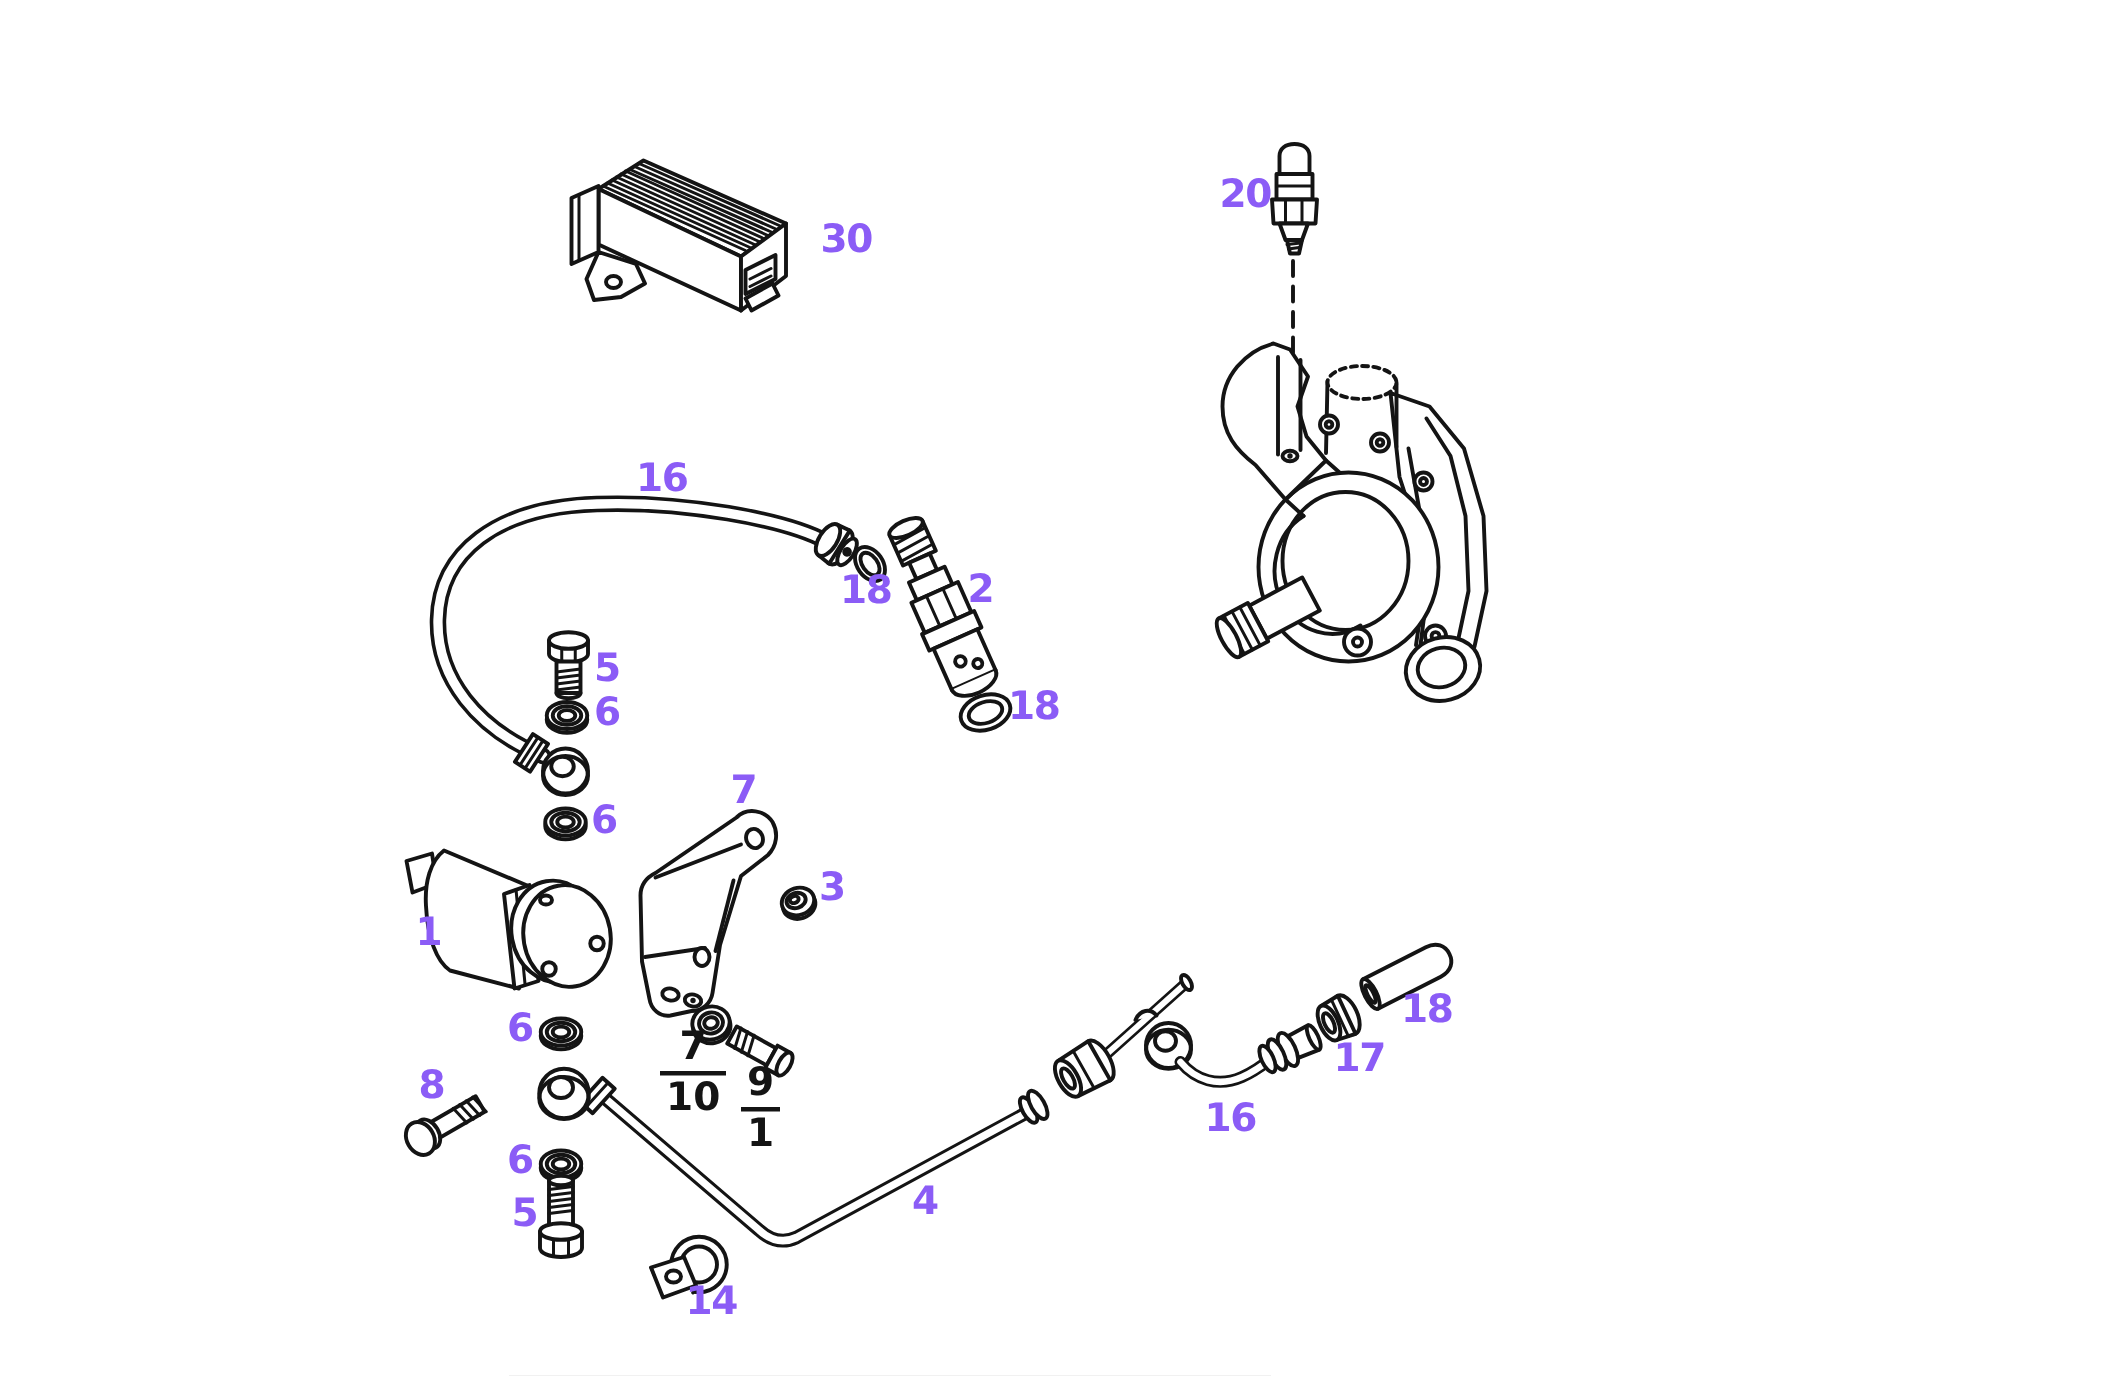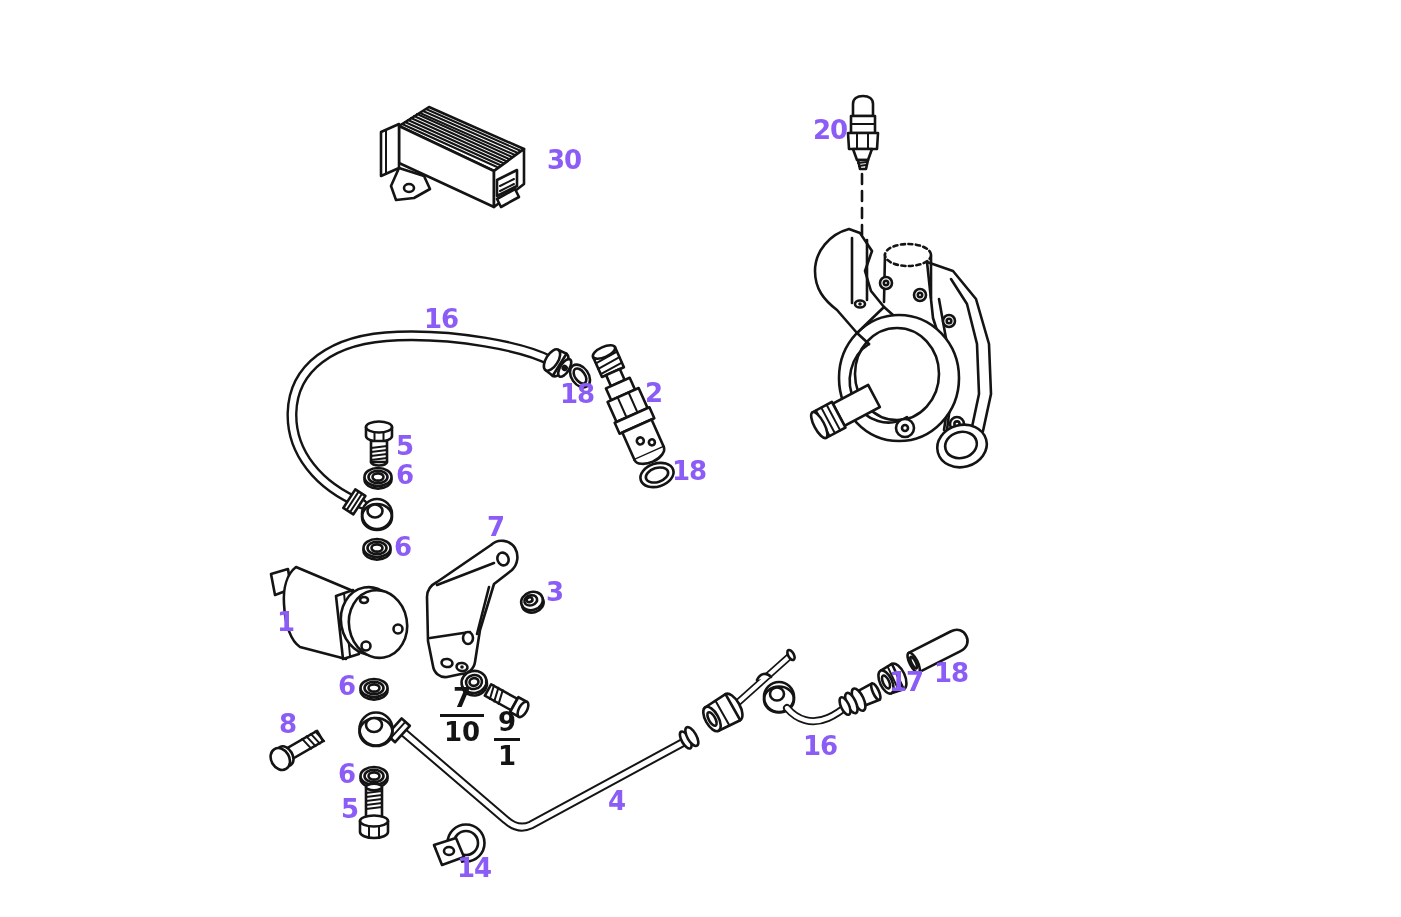--- a/index.html
+++ b/index.html
@@ -339,16 +339,16 @@
 </div>
 <div class="frac" style="left:494px;top:709px">
   <div class="num">9</div>
   <div class="den">1</div>
 </div>
 <div class="lbl" style="left:338px;top:761px">6</div>
 <div class="lbl" style="left:341px;top:796px">5</div>
 <div class="lbl" style="left:457px;top:855px">14</div>
 <div class="lbl" style="left:608px;top:788px">4</div>
 <div class="lbl" style="left:803px;top:733px">16</div>
-<div class="lbl" style="left:889px;top:669px">17</div>
+<div class="lbl" style="left:889px;top:693px">17</div>
 <div class="lbl" style="left:934px;top:660px">18</div>
 
 </div>
 
 </body></html>

